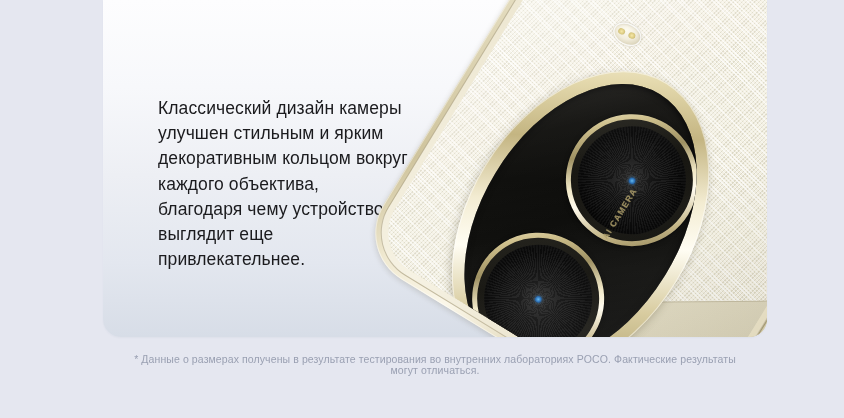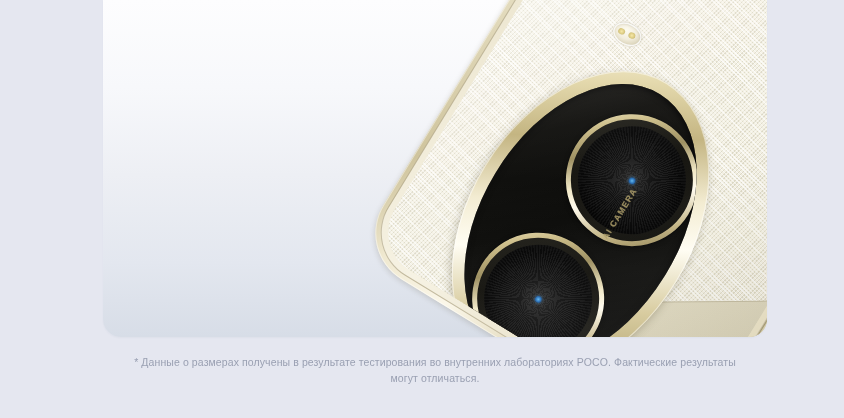--- a/index.html
+++ b/index.html
@@ -338,32 +338,35 @@
 
   
   .footnote {
     position: absolute;
     left: 122px;
     top: 354px;
     width: 626px;
     margin: 0;
     text-align: center;
     font-size: 10.5px;
-    line-height: 16px;
+    line-height: 11px;
     color: #9aa0b2;
     letter-spacing: 0.1px;
   }
 </style>
 </head>
 <body>
 
 <div class="page">
 
   <div class="feature-card">
 
+    <div class="copy-block">
+      <p class="copy-text">Классический дизайн камеры улучшен стильным и ярким декоративным кольцом вокруг каждого объектива, благодаря чему устройство выглядит еще привлекательнее.</p>
+    </div>
 
     <div class="device-stage">
 
       <div class="device-shadow"></div>
 
       <div class="phone">
 
         <div class="phone-rail">
           <div class="phone-rail-line">
             <div class="phone-rail-line2"></div>

